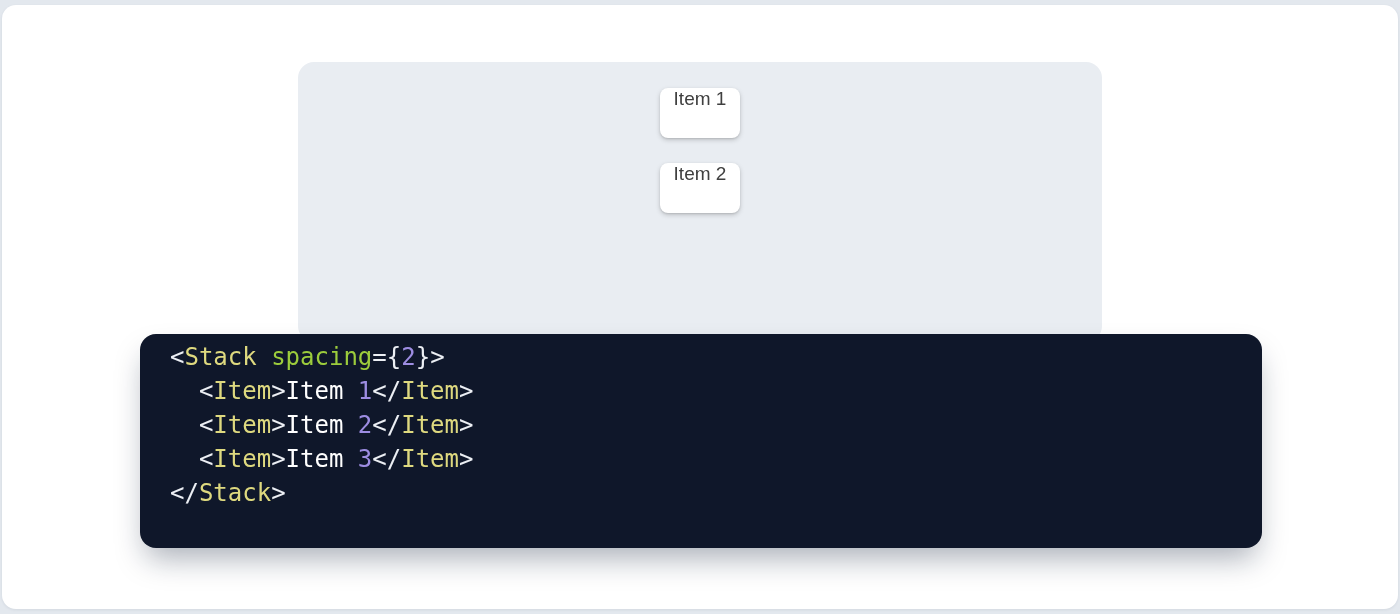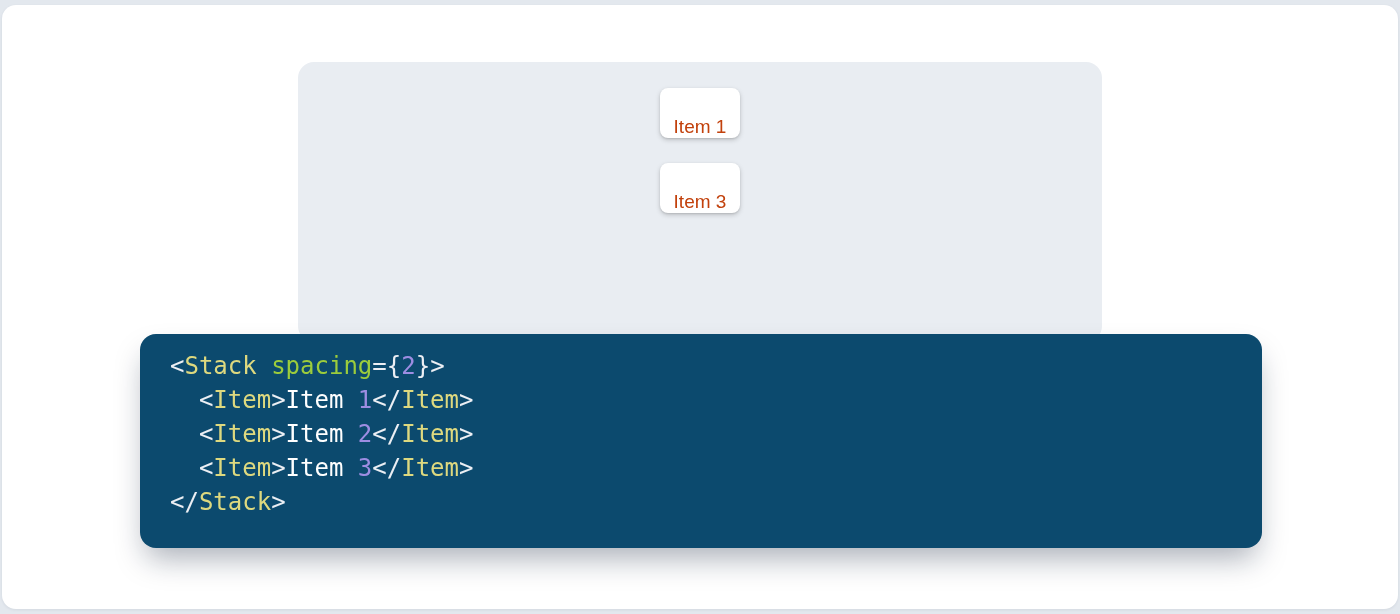--- a/index.html
+++ b/index.html
@@ -41,38 +41,38 @@
     box-sizing: border-box;
     gap: 25px;
   }
   .stack-item-card {
     width: 80px;
     height: 50px;
     background: #ffffff;
     border-radius: 8px;
     box-shadow: 0 1px 2px rgba(0,0,0,0.10), 0 2px 5px rgba(0,0,0,0.18);
     display: flex;
-    align-items: flex-end;
+    align-items: flex-start;
     justify-content: center;
     font-size: 19px;
-    color: #c2410c;
+    color: #404040;
     white-space: nowrap;
     flex: 0 0 auto;
   }
   
   .code-block {
     position: absolute;
     left: 140px;
     top: 334px;
     width: 1122px;
     height: 214px;
-    background: #0c4a6e;
+    background: #0f172a;
     border-radius: 16px;
     box-sizing: border-box;
-    padding: 15px 30px;
+    padding: 6px 30px;
     box-shadow: 0 16px 30px -6px rgba(12, 27, 51, 0.35);
     overflow: hidden;
   }
   .code-lines {
     font-family: "DejaVu Sans Mono", monospace;
     font-size: 24px;
     line-height: 34px;
     white-space: pre;
   }
   .code-line { height: 34px; }
@@ -86,20 +86,20 @@
 <body>
 
 <div class="stage">
   <div class="page-card"></div>
 
   <div class="demo-panel">
     <div class="stack-item-card">
       <span>Item 1</span>
     </div>
     <div class="stack-item-card">
-      <span>Item 3</span>
+      <span>Item 2</span>
     </div>
   </div>
 
   <div class="code-block">
     <div class="code-lines"><div class="code-line"><span class="tok-punc" style="color: rgb(236, 239, 244);">&lt;</span><span class="tok-tag" style="color: rgb(222, 217, 127);">Stack</span><span class="tok-plain" style="color: rgb(255, 255, 255);"> </span><span class="tok-attr" style="color: rgb(156, 204, 60);">spacing</span><span class="tok-punc" style="color: rgb(236, 239, 244);">=</span><span class="tok-punc" style="color: rgb(236, 239, 244);">{</span><span class="tok-num" style="color: rgb(157, 141, 226);">2</span><span class="tok-punc" style="color: rgb(236, 239, 244);">}</span><span class="tok-punc" style="color: rgb(236, 239, 244);">&gt;</span></div><div class="code-line"><span class="tok-plain" style="color: rgb(255, 255, 255);">  </span><span class="tok-punc" style="color: rgb(236, 239, 244);">&lt;</span><span class="tok-tag" style="color: rgb(222, 217, 127);">Item</span><span class="tok-punc" style="color: rgb(236, 239, 244);">&gt;</span><span class="tok-plain" style="color: rgb(255, 255, 255);">Item </span><span class="tok-num" style="color: rgb(157, 141, 226);">1</span><span class="tok-punc" style="color: rgb(236, 239, 244);">&lt;/</span><span class="tok-tag" style="color: rgb(222, 217, 127);">Item</span><span class="tok-punc" style="color: rgb(236, 239, 244);">&gt;</span></div><div class="code-line"><span class="tok-plain" style="color: rgb(255, 255, 255);">  </span><span class="tok-punc" style="color: rgb(236, 239, 244);">&lt;</span><span class="tok-tag" style="color: rgb(222, 217, 127);">Item</span><span class="tok-punc" style="color: rgb(236, 239, 244);">&gt;</span><span class="tok-plain" style="color: rgb(255, 255, 255);">Item </span><span class="tok-num" style="color: rgb(157, 141, 226);">2</span><span class="tok-punc" style="color: rgb(236, 239, 244);">&lt;/</span><span class="tok-tag" style="color: rgb(222, 217, 127);">Item</span><span class="tok-punc" style="color: rgb(236, 239, 244);">&gt;</span></div><div class="code-line"><span class="tok-plain" style="color: rgb(255, 255, 255);">  </span><span class="tok-punc" style="color: rgb(236, 239, 244);">&lt;</span><span class="tok-tag" style="color: rgb(222, 217, 127);">Item</span><span class="tok-punc" style="color: rgb(236, 239, 244);">&gt;</span><span class="tok-plain" style="color: rgb(255, 255, 255);">Item </span><span class="tok-num" style="color: rgb(157, 141, 226);">3</span><span class="tok-punc" style="color: rgb(236, 239, 244);">&lt;/</span><span class="tok-tag" style="color: rgb(222, 217, 127);">Item</span><span class="tok-punc" style="color: rgb(236, 239, 244);">&gt;</span></div><div class="code-line"><span class="tok-punc" style="color: rgb(236, 239, 244);">&lt;/</span><span class="tok-tag" style="color: rgb(222, 217, 127);">Stack</span><span class="tok-punc" style="color: rgb(236, 239, 244);">&gt;</span></div></div>
   </div>
 </div>
 
 </body></html>

